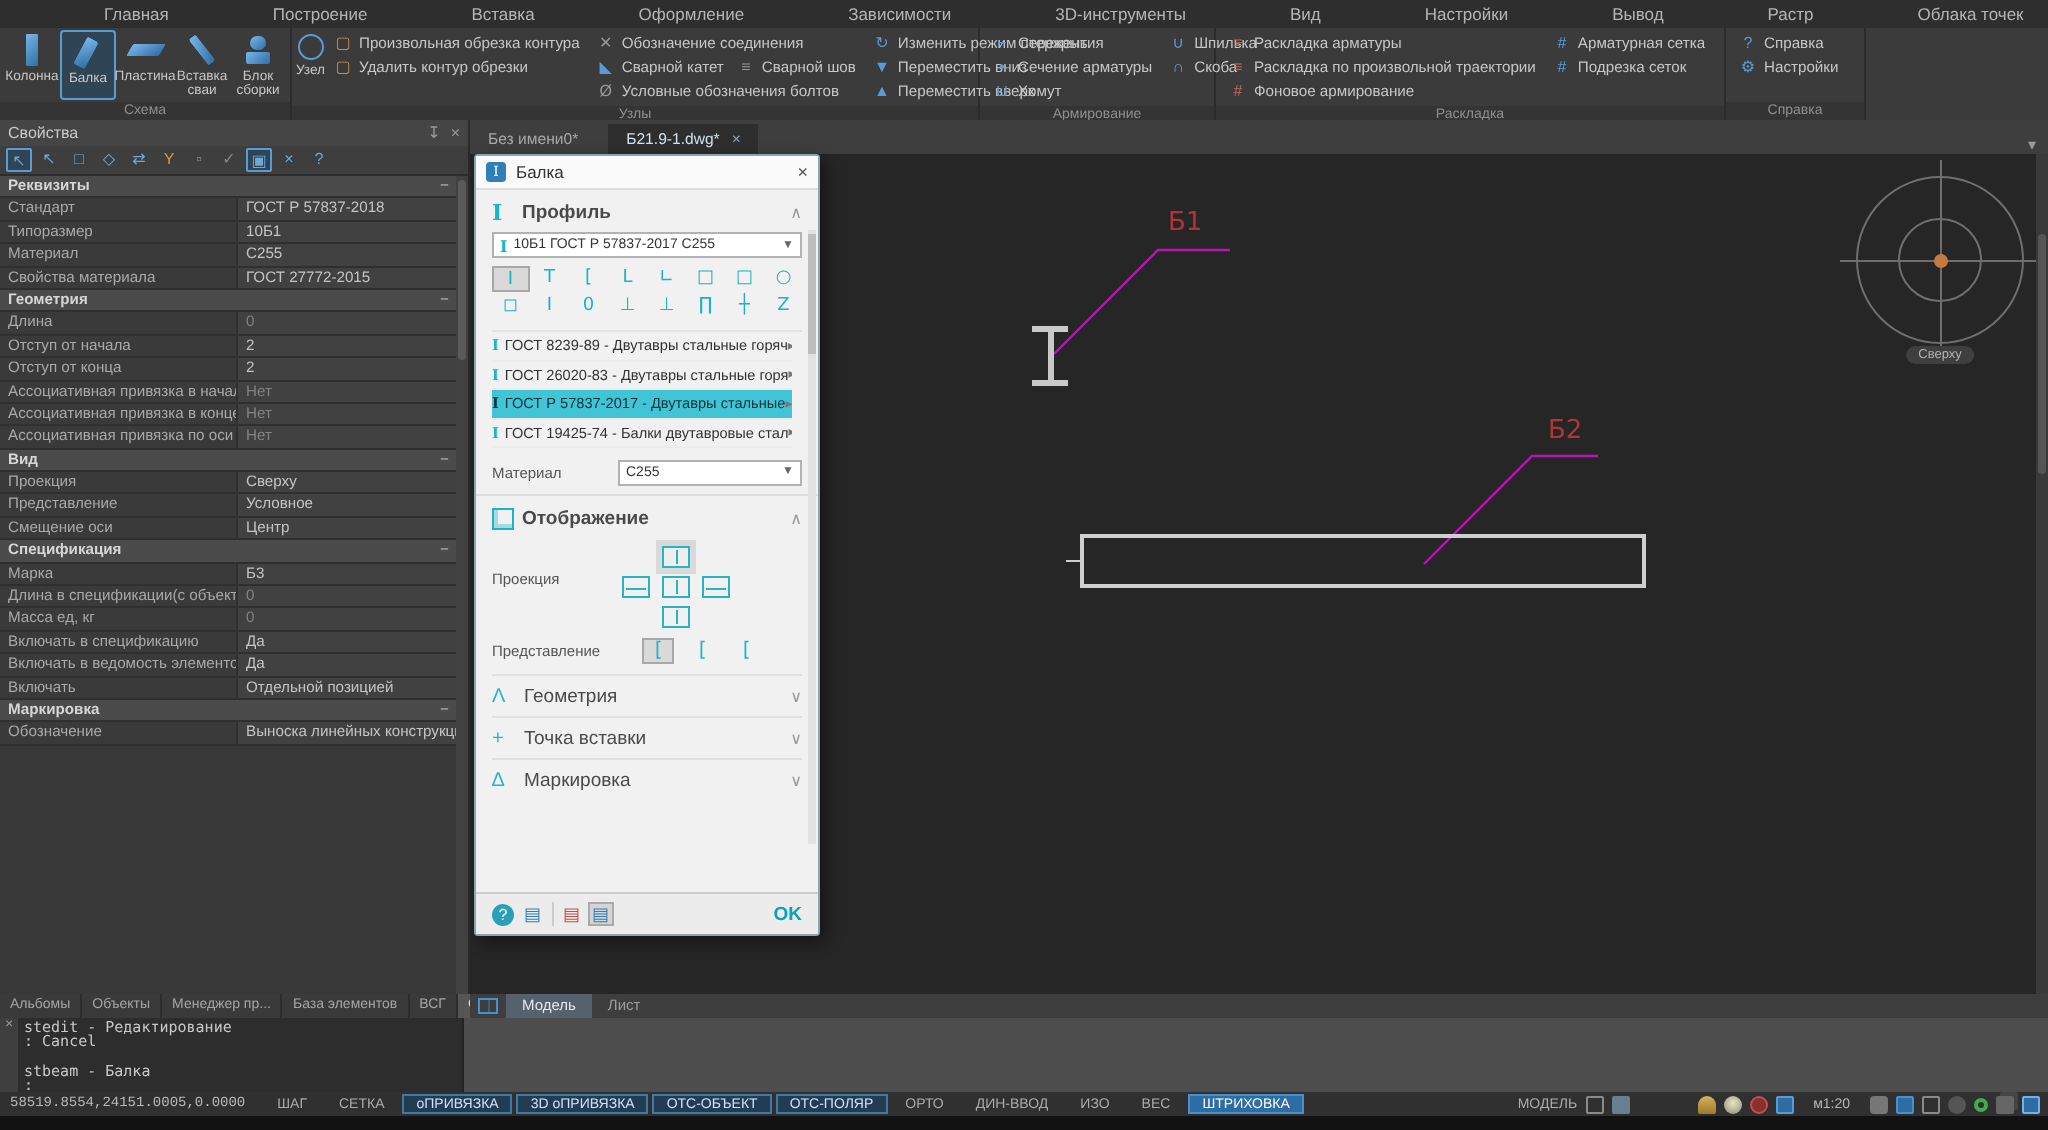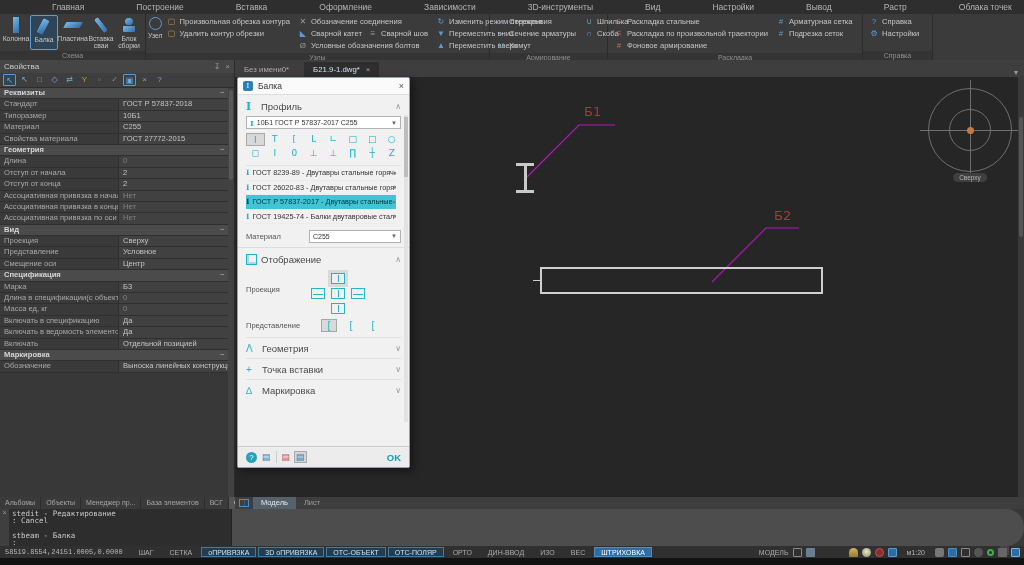--- a/index.html
+++ b/index.html
@@ -92,21 +92,21 @@
 
   
   .dlg { position:absolute; left:237px; top:77px; width:173px; height:391px; background:#f1f1f1; border:1px solid #8fa2ad; box-shadow:3px 3px 8px rgba(0,0,0,.45); color:#444; border-radius:2px; display:flex; flex-direction:column; }
   .dhead { height:17px; display:flex; align-items:center; padding:0 5px; background:#fafafa; border-bottom:1px solid #ddd; }
   .dhead .dico { width:10px; height:10px; background:#2f7fb8; border-radius:2px; margin-right:5px; color:#fff; font-size:7px; line-height:10px; text-align:center; font-family:"DejaVu Serif",serif; }
   .dhead .t { font-size:8.5px; color:#333; flex:1; }
   .dhead .x { color:#555; font-size:9px; }
   .dbody { flex:1; position:relative; padding:2px 8px 0 8px; overflow:hidden; }
   .dsec { display:flex; align-items:center; height:19px; }
   .dsec .si { color:#1ab3c9; font-size:11px; width:15px; font-family:"DejaVu Serif",serif; font-weight:bold; }
-  .dsec .st { font-size:9.5px; color:#4a4a4a; flex:1; }
+  .dsec .st { font-size:9.5px; color:#4a4a4a; flex:1;font-weight:bold; }
   .dsec .ch { color:#999; font-size:8px; }
   .combo { height:13px; border:1px solid #b2b2b2; background:#fff; display:flex; align-items:center; font-size:7px; padding:0 3px; margin-bottom:4px; }
   .combo .ci { color:#1ab3c9; font-family:"DejaVu Serif",serif; font-weight:bold; font-size:8px; margin-right:3px; }
   .combo .cv { flex:1; color:#333; white-space:nowrap; overflow:hidden; }
   .combo .ca { color:#666; font-size:6px; }
   .shapes { display:grid; grid-template-columns:repeat(8,1fr); gap:1px; margin-bottom:5px; }
   .shp { height:13px; text-align:center; font-size:9px; line-height:13px; color:#1ab3c9; font-family:"DejaVu Sans",sans-serif; }
   .shp.sel { background:#d9d9d9; border:1px solid #a8a8a8; }
   .plist { border-top:1px solid #e2e2e2; margin-bottom:4px; position:relative; padding-right:5px; }
   .pli { display:flex; align-items:center; height:14.5px; font-size:7.3px; color:#333; border-bottom:1px solid #ececec; white-space:nowrap; overflow:hidden; }
@@ -139,21 +139,21 @@
   .fic { font-size:9px; color:#2f7fb8; }
   .fic.q { width:11px; height:11px; border-radius:50%; background:#2a9fb8; color:#fff; font-size:8px; text-align:center; line-height:11px; }
   .fic.red { color:#c0504d; }
   .fic.selbox { background:#d5d5d5; outline:1px solid #aaa; padding:0 1px; }
   .fdiv { width:1px; height:12px; background:#ccc; }
   .okbtn { margin-left:auto; color:#0aa3b8; font-size:9.5px; font-weight:bold; }
   .dscroll { position:absolute; right:1px; top:20px; bottom:24px; width:4px; background:#e2e2e2; }
   .dscroll i { position:absolute; top:2px; left:0; width:4px; height:60px; background:#bdbdbd; }
 
   
-  .cmdzone { position:absolute; left:0; top:509px; width:1024px; height:37px; background:#4d4d4d;border-radius:18px; }
+  .cmdzone { position:absolute; left:0; top:509px; width:1024px; height:37px; background:#4d4d4d; }
   .cmdwin { position:absolute; left:0; top:0; width:232px; height:37px; background:#2d2d2d; border-right:1px solid #242424; }
   .cmdbar { position:absolute; left:0; top:0; width:9px; height:37px; background:#3f3f3f; color:#9a9a9a; font-size:7px; text-align:center; }
   .cmdtxt { position:absolute; left:12px; top:1px; font-family:"DejaVu Sans Mono",monospace; font-size:7.5px; line-height:7.2px; color:#c8c8c8; white-space:pre; }
 
   
   .status { position:absolute; left:0; top:546px; width:1024px; height:12px; background:#303030; display:flex; align-items:center; font-size:7px; color:#ababab; }
   .coords { font-family:Liberation Mono, monospace; padding:0 8px 0 5px; color:#b8b8b8; white-space:nowrap; }
   .tgl { padding:0 6px; line-height:10px; height:10px; margin:0 1px; white-space:nowrap; border:1px solid transparent; }
   .tgl.on { border-color:#3d7aa8; background:#223c50; color:#cfe4f4; }
   .tgl.hl { background:#2d6da3; border-color:#4a90c8; color:#fff; }
@@ -341,21 +341,21 @@
         </div>
         <div class="glabel">Армирование</div>
       </div>
 
       <div class="rgroup" style="width:255px;">
         <div class="gcontent">
           <div class="smallcol">
 
           <div class="sbtn">
                 <span class="ig red">≡</span>
-                <span>Раскладка стальные</span>
+                <span>Раскладка арматуры</span>
               </div>
               <div class="sbtn">
                 <span class="ig red">≡</span>
                 <span>Раскладка по произвольной траектории</span>
               </div>
               <div class="sbtn">
                 <span class="ig red">#</span>
                 <span>Фоновое армирование</span>
               </div>
             </div>

